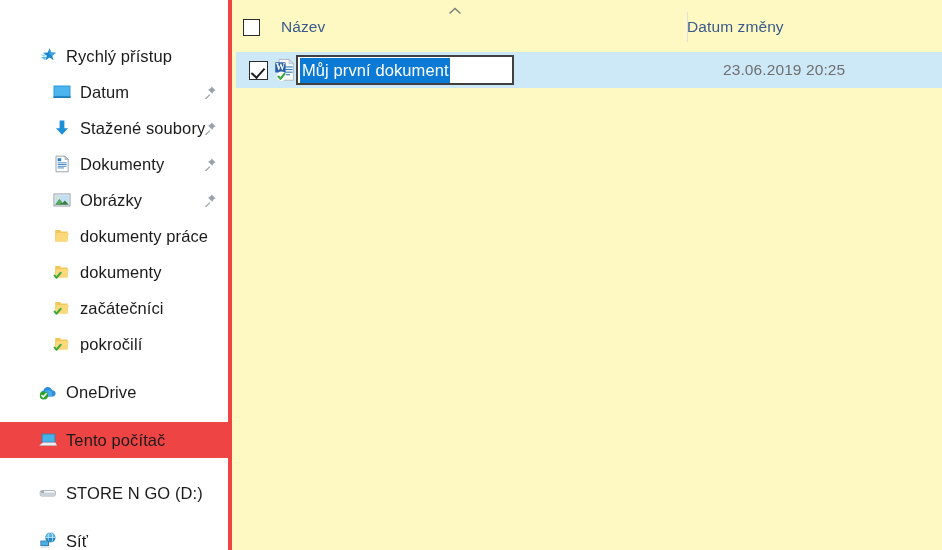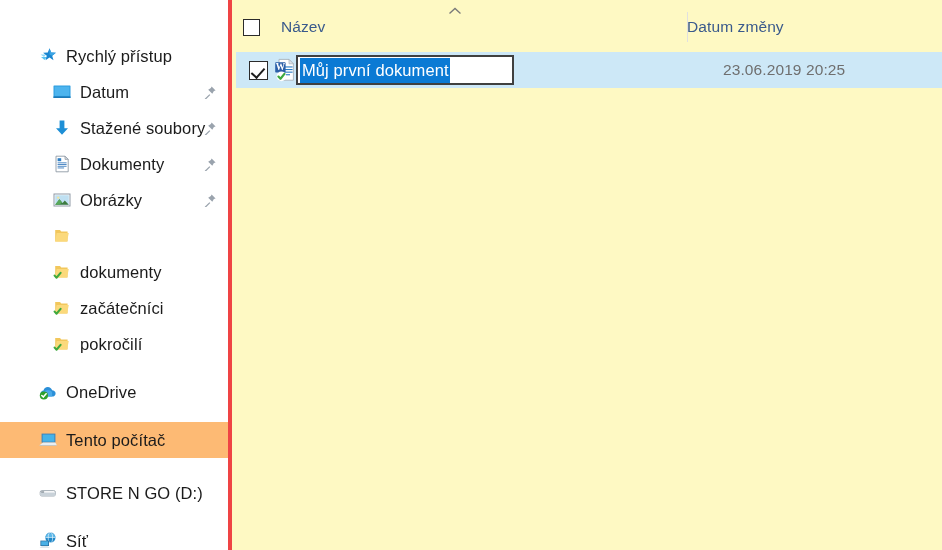--- a/index.html
+++ b/index.html
@@ -35,21 +35,21 @@
   .nav-item {
     position: relative;
     height: 36px;
     display: flex;
     align-items: center;
     box-sizing: border-box;
     cursor: default;
     user-select: none;
   }
   .nav-item.selected {
-    background: #fdba74;
+    background: #ef4444;
   }
   .nav-ico {
     width: 20px;
     height: 20px;
     flex: 0 0 20px;
     position: relative;
     display: block;
   }
   .nav-label {
     font-size: 16.5px;
@@ -291,20 +291,21 @@
       </span>
     </div>
 
     <div class="nav-item lvl1">
       <span class="nav-ico">
         <svg width="20" height="20" viewBox="0 0 20 20">
           <path d="M3.2 4 L8 4 L9.3 5.6 L15.6 5.6 L15.6 15.4 L3.2 15.4 Z" fill="#f2c75c"></path>
           <path d="M4.6 7 L16.8 7 L15 15.4 L3.2 15.4 Z" fill="#fbd97b"></path>
         </svg>
       </span>
+      <span class="nav-label">dokumenty práce</span>
     </div>
 
     <div class="nav-item lvl1">
       <span class="nav-ico">
         <svg width="20" height="20" viewBox="0 0 20 20">
           <path d="M3.2 4 L8 4 L9.3 5.6 L15.6 5.6 L15.6 15.4 L3.2 15.4 Z" fill="#f2c75c"></path>
           <path d="M4.6 7 L16.8 7 L15 15.4 L3.2 15.4 Z" fill="#fbd97b"></path>
           <path d="M2.6 13.6 L4.6 15.7 L8.6 10.9" fill="none" stroke="#3ea93e" stroke-width="2.1" stroke-linecap="round" stroke-linejoin="round"></path>
         </svg>
       </span>

